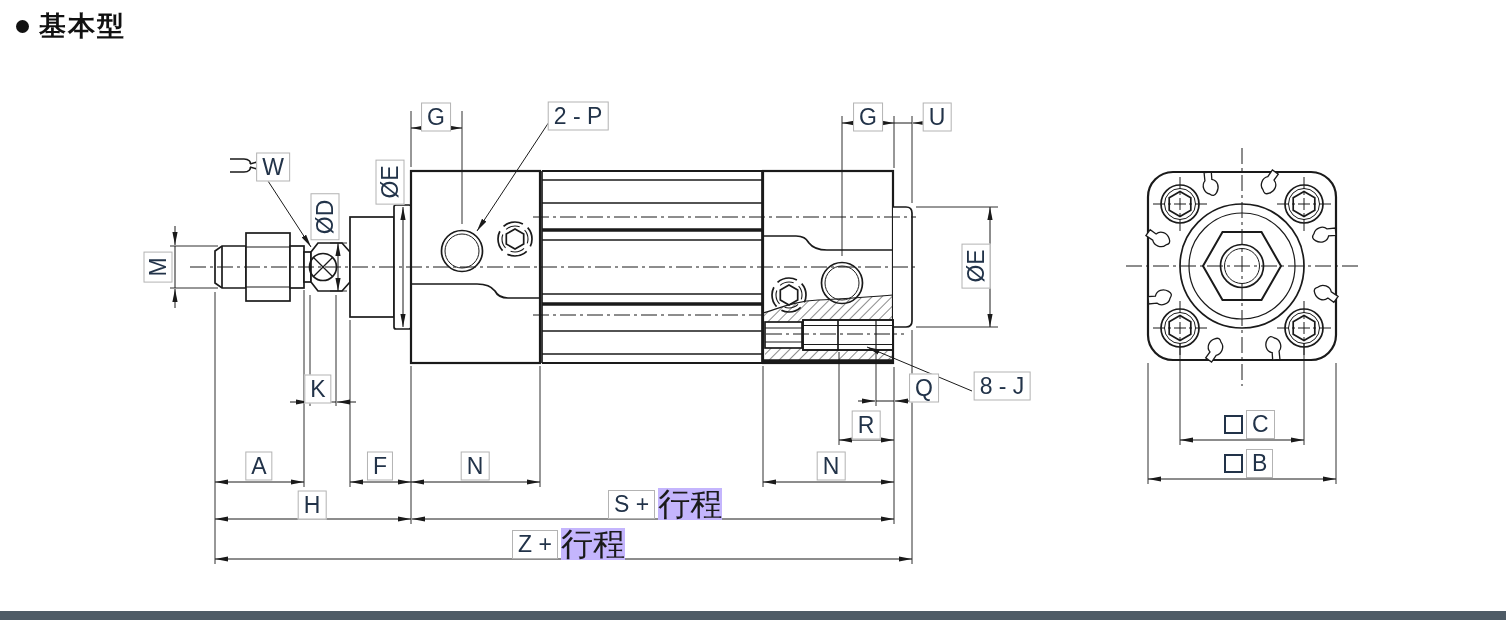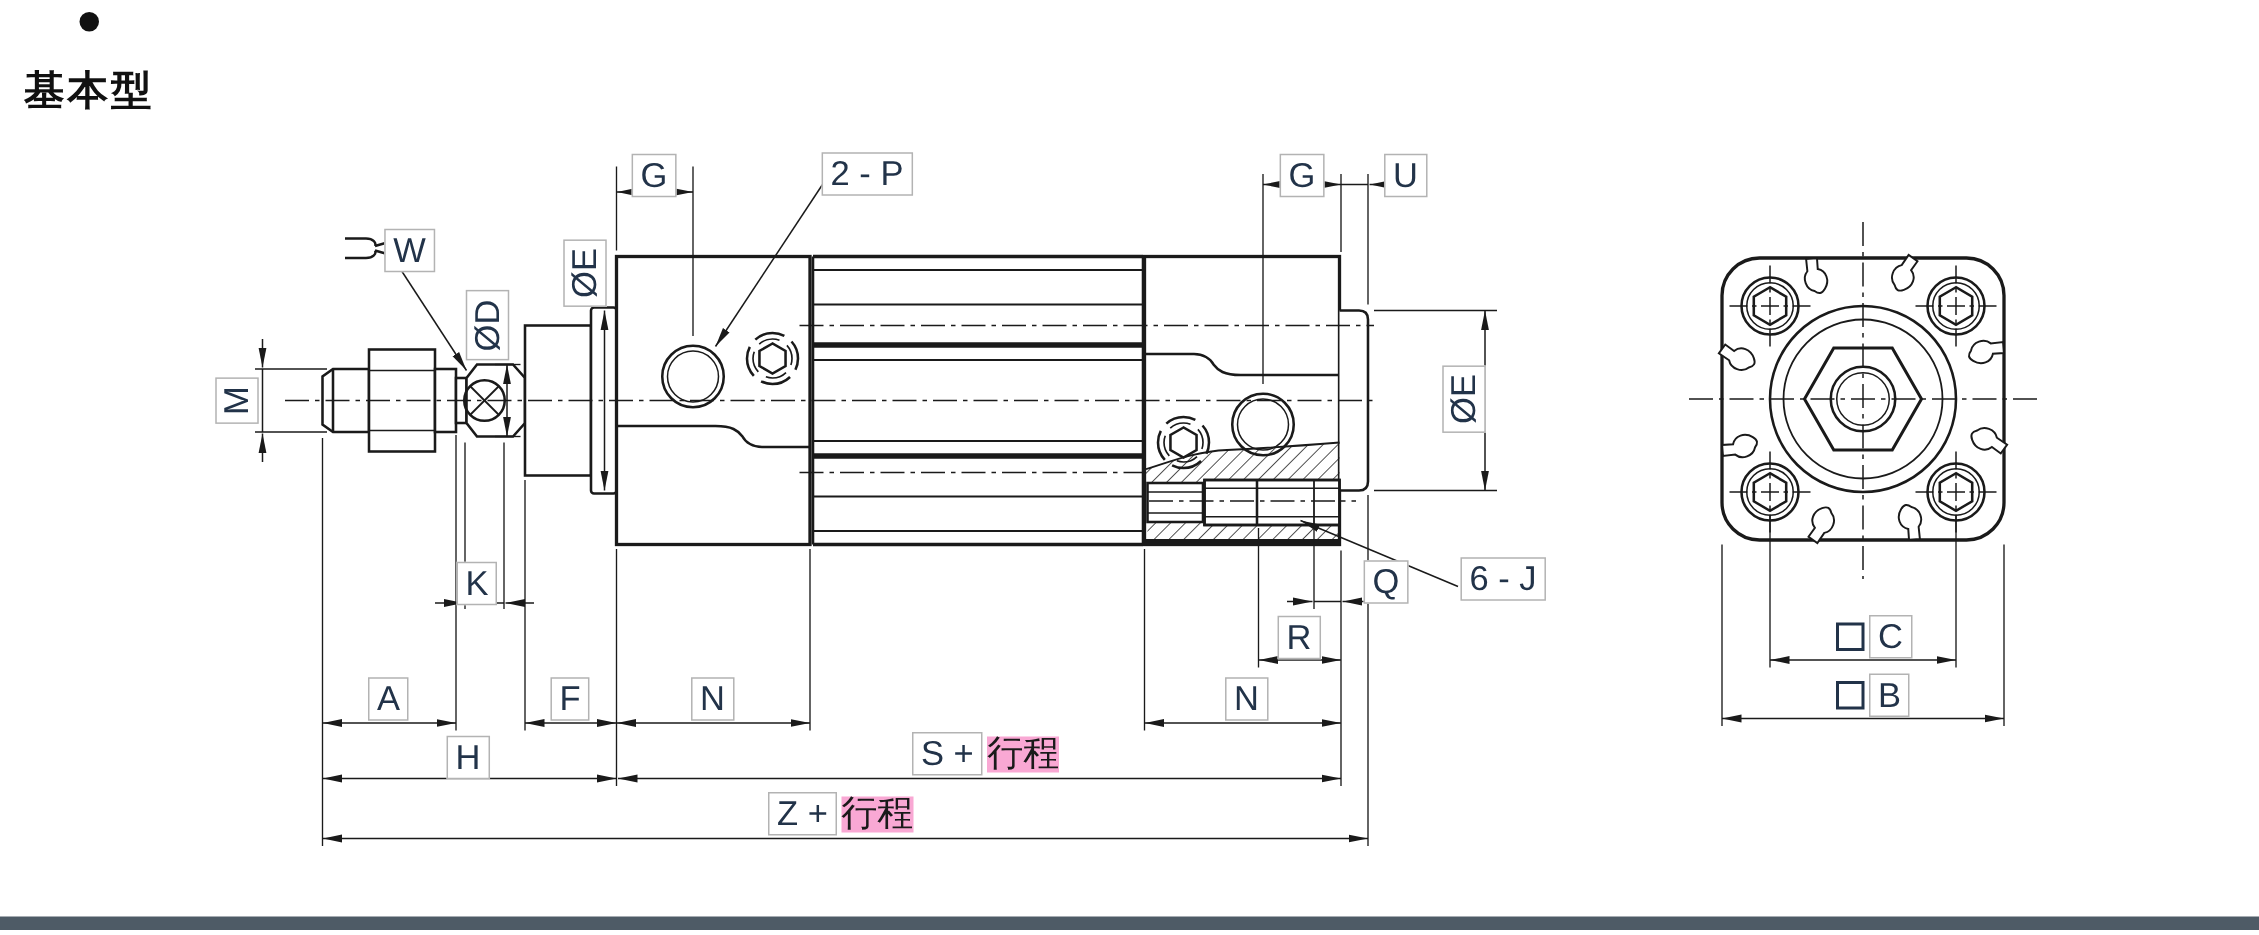--- a/index.html
+++ b/index.html
@@ -1,29 +1,29 @@
 <!DOCTYPE html>
 <html><head>
 <meta charset="utf-8">
 <style>
   html,body{margin:0;padding:0;background:#fff;}
   #stage{position:relative;width:1506px;height:623px;background:#fff;overflow:hidden;
          font-family:"Liberation Sans", sans-serif;}
   
-  .title-row{position:absolute;left:16px;top:8px;display:flex;align-items:center;gap:21px;flex-direction:column;}
+  .title-row{position:absolute;left:16px;top:8px;display:flex;align-items:center;gap:10px;}
   .bullet{width:13px;height:13px;border-radius:50%;background:#111;display:inline-block;}
   .title-text{font-size:27px;font-weight:bold;color:#111;letter-spacing:2px;}
   
   .lbl{position:absolute;transform:translate(-50%,-50%);background:#fff;border:1px solid #b3b3b3;
        color:#223349;font-size:23px;line-height:1;padding:2px 5px;white-space:nowrap;z-index:5;}
   .lbl.rot{transform:translate(-50%,-50%) rotate(-90deg);}
   .lbl-wrap{position:absolute;display:flex;align-items:center;gap:3px;z-index:5;}
   .lbl-inline{background:#fff;border:1px solid #b3b3b3;color:#223349;font-size:23px;line-height:1;
        padding:2px 5px;white-space:nowrap;}
-  .stroke-word{color:#1a1a1a;font-size:24px;line-height:1;background:#f9a8d4;}
+  .stroke-word{color:#1a1a1a;font-size:32px;line-height:1;background:#c4b5fd;}
   .sq-icon{width:15px;height:15px;border:2px solid #223349;background:#fff;display:inline-block;}
   .wrench{position:absolute;left:228px;top:152px;z-index:4;}
   
   .footer-bar{position:absolute;left:0;top:611px;width:1506px;height:9px;background:#4e5b66;}
   svg{position:absolute;left:0;top:0;}
 </style>
 </head>
 <body>
 
 <div id="stage">
@@ -248,21 +248,21 @@
   <div class="lbl rot" style="left:390px;top:182px;">ØE</div>
   <div class="lbl rot" style="left:158px;top:267px;">M</div>
   <div class="lbl" style="left:318px;top:389px;">K</div>
   <div class="lbl" style="left:259px;top:466px;">A</div>
   <div class="lbl" style="left:380px;top:466px;">F</div>
   <div class="lbl" style="left:475px;top:466px;">N</div>
   <div class="lbl" style="left:312px;top:505px;">H</div>
   <div class="lbl" style="left:831px;top:466px;">N</div>
   <div class="lbl" style="left:866px;top:425px;">R</div>
   <div class="lbl" style="left:924px;top:388px;">Q</div>
-  <div class="lbl" style="left:1002px;top:386px;">6 - J</div>
+  <div class="lbl" style="left:1002px;top:386px;">8 - J</div>
   <div class="lbl rot" style="left:976px;top:266px;">ØE</div>
 
   <div class="lbl-wrap" style="left:608px;top:488px;">
     <span class="lbl-inline">S +</span>
     <span class="stroke-word">行程</span>
   </div>
   <div class="lbl-wrap" style="left:512px;top:528px;">
     <span class="lbl-inline">Z +</span>
     <span class="stroke-word">行程</span>
   </div>

